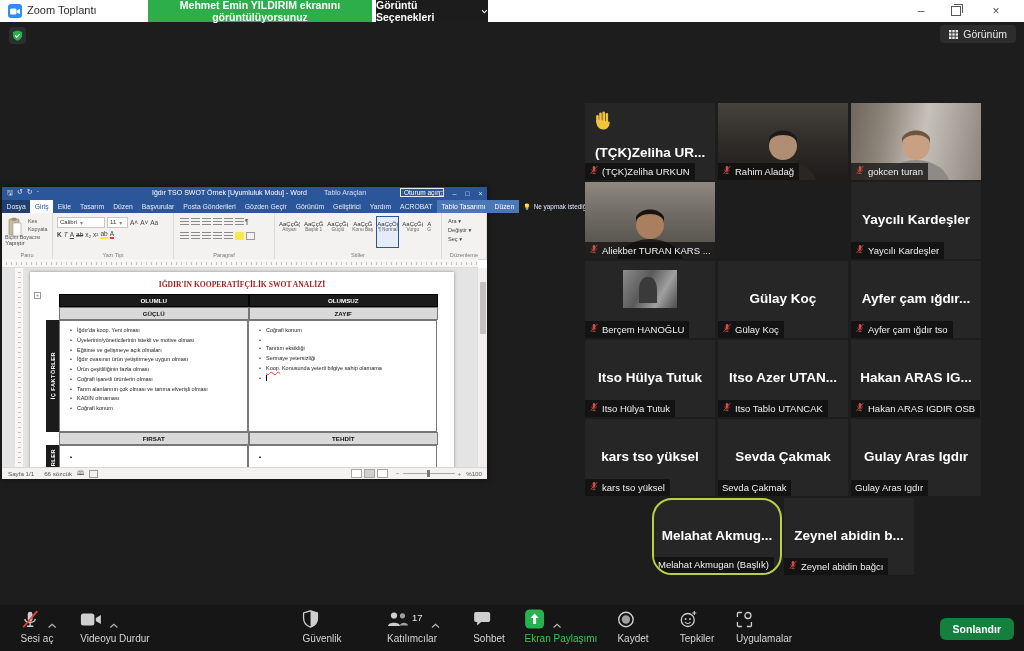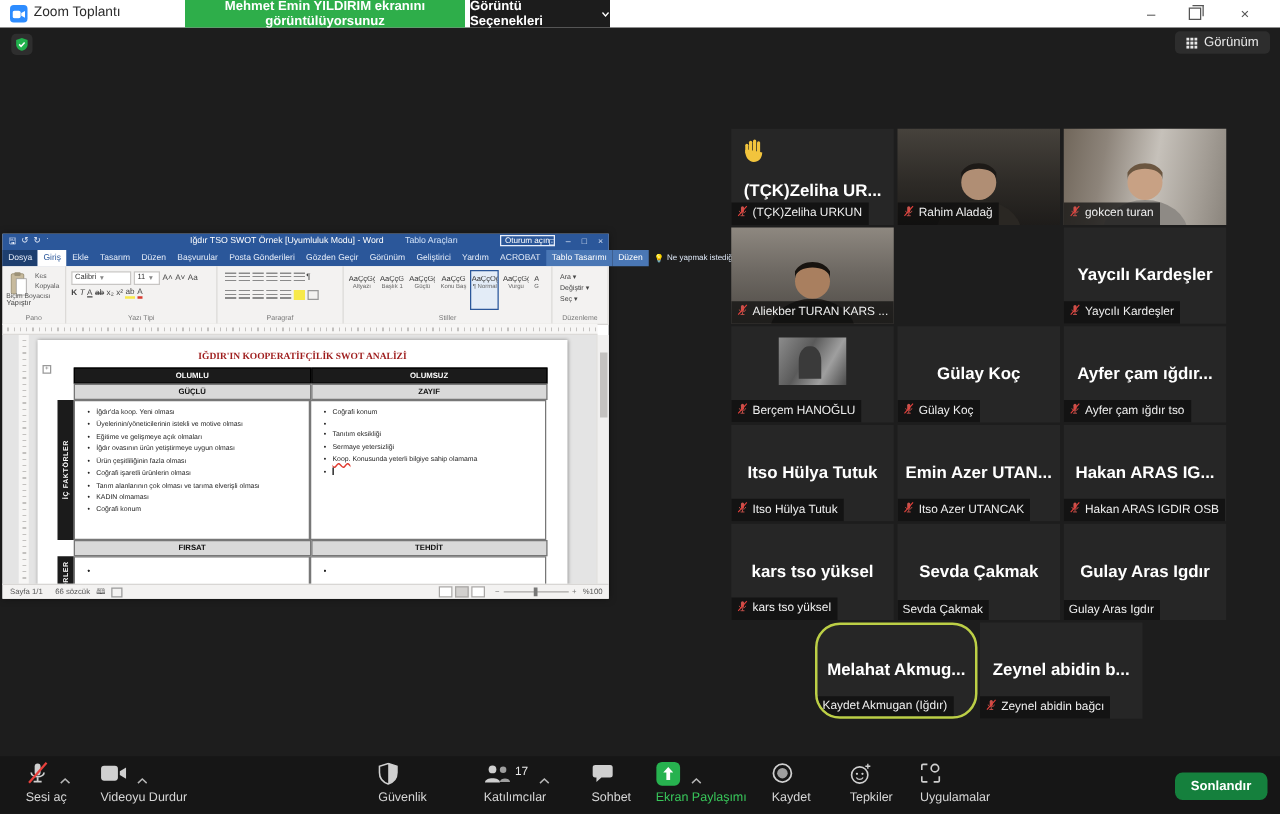--- a/index.html
+++ b/index.html
@@ -542,30 +542,30 @@
   <rect x="6" y="1.5" width="4" height="8" rx="2" fill="#c9524c"></rect>
   <path d="M4 7.5 C4 11 12 11 12 7.5" fill="none" stroke="#c9524c" stroke-width="1.2"></path>
   <line x1="8" y1="10.8" x2="8" y2="13.5" stroke="#c9524c" stroke-width="1.2"></line>
   <line x1="5.5" y1="13.7" x2="10.5" y2="13.7" stroke="#c9524c" stroke-width="1.2"></line>
   <line x1="2.5" y1="14" x2="13.5" y2="1.5" stroke="#e8413c" stroke-width="1.4"></line>
             </svg></span>
           <span>Itso Hülya Tutuk</span>
         </div>
       </div>
       <div class="tile" style="left: 133px; top: 237px;">
-        <div class="bigname">Emin Azer UTAN...</div>
-        <div class="tlabel">
-          <span><svg width="10" height="10" viewBox="0 0 16 16">
-  <rect x="6" y="1.5" width="4" height="8" rx="2" fill="#c9524c"></rect>
-  <path d="M4 7.5 C4 11 12 11 12 7.5" fill="none" stroke="#c9524c" stroke-width="1.2"></path>
-  <line x1="8" y1="10.8" x2="8" y2="13.5" stroke="#c9524c" stroke-width="1.2"></line>
-  <line x1="5.5" y1="13.7" x2="10.5" y2="13.7" stroke="#c9524c" stroke-width="1.2"></line>
-  <line x1="2.5" y1="14" x2="13.5" y2="1.5" stroke="#e8413c" stroke-width="1.4"></line>
-            </svg></span>
-          <span>Itso Azer UTANCAK</span>
+        <div class="bigname">Itso Azer UTAN...</div>
+        <div class="tlabel">
+          <span><svg width="10" height="10" viewBox="0 0 16 16">
+  <rect x="6" y="1.5" width="4" height="8" rx="2" fill="#c9524c"></rect>
+  <path d="M4 7.5 C4 11 12 11 12 7.5" fill="none" stroke="#c9524c" stroke-width="1.2"></path>
+  <line x1="8" y1="10.8" x2="8" y2="13.5" stroke="#c9524c" stroke-width="1.2"></line>
+  <line x1="5.5" y1="13.7" x2="10.5" y2="13.7" stroke="#c9524c" stroke-width="1.2"></line>
+  <line x1="2.5" y1="14" x2="13.5" y2="1.5" stroke="#e8413c" stroke-width="1.4"></line>
+            </svg></span>
+          <span>Itso Tablo UTANCAK</span>
         </div>
       </div>
       <div class="tile" style="left: 266px; top: 237px;">
         <div class="bigname">Hakan ARAS IG...</div>
         <div class="tlabel">
           <span><svg width="10" height="10" viewBox="0 0 16 16">
   <rect x="6" y="1.5" width="4" height="8" rx="2" fill="#c9524c"></rect>
   <path d="M4 7.5 C4 11 12 11 12 7.5" fill="none" stroke="#c9524c" stroke-width="1.2"></path>
   <line x1="8" y1="10.8" x2="8" y2="13.5" stroke="#c9524c" stroke-width="1.2"></line>
   <line x1="5.5" y1="13.7" x2="10.5" y2="13.7" stroke="#c9524c" stroke-width="1.2"></line>
@@ -595,21 +595,21 @@
       </div>
       <div class="tile" style="left: 266px; top: 316px;">
         <div class="bigname">Gulay Aras Igdır</div>
         <div class="tlabel">
           <span>Gulay Aras Igdır</span>
         </div>
       </div>
       <div class="tile active" style="left: 67px; top: 395px; border-radius: 20px;">
         <div class="bigname">Melahat  Akmug...</div>
         <div class="tlabel">
-          <span>Kaydet Akmugan (Iğdır)</span>
+          <span>Melahat Akmugan (Başlık)</span>
         </div>
       </div>
       <div class="tile" style="left: 199px; top: 395px;">
         <div class="bigname">Zeynel abidin b...</div>
         <div class="tlabel">
           <span><svg width="10" height="10" viewBox="0 0 16 16">
   <rect x="6" y="1.5" width="4" height="8" rx="2" fill="#c9524c"></rect>
   <path d="M4 7.5 C4 11 12 11 12 7.5" fill="none" stroke="#c9524c" stroke-width="1.2"></path>
   <line x1="8" y1="10.8" x2="8" y2="13.5" stroke="#c9524c" stroke-width="1.2"></line>
   <line x1="5.5" y1="13.7" x2="10.5" y2="13.7" stroke="#c9524c" stroke-width="1.2"></line>

